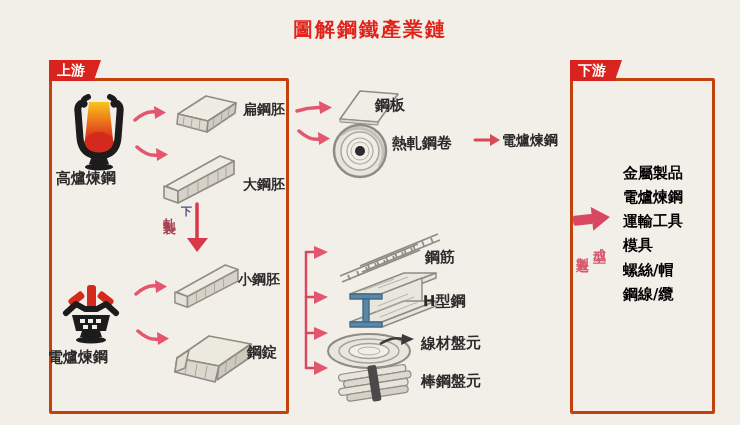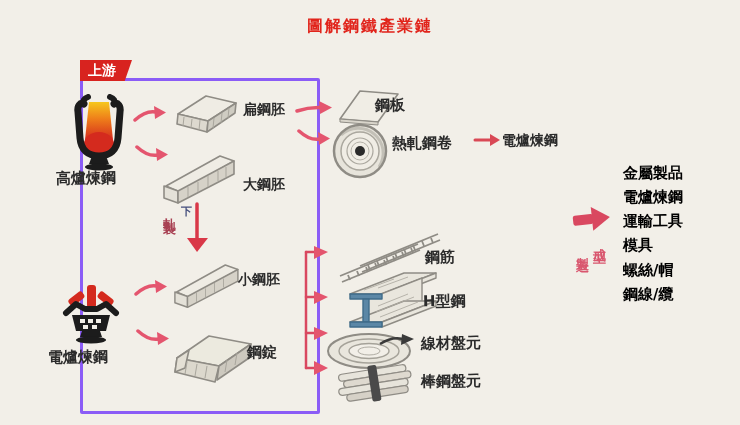--- a/index.html
+++ b/index.html
@@ -1,21 +1,21 @@
 <!DOCTYPE html>
 <html><head>
 <meta charset="utf-8">
 <style>
   html,body{margin:0;padding:0;}
   body{width:740px;height:425px;background:#f2efe8;font-family:"DejaVu Sans","Liberation Sans",sans-serif;overflow:hidden;}
   .stage{position:relative;width:740px;height:425px;background:#f2efe8;}
   .abs{position:absolute;}
   .title{position:absolute;top:16px;left:0;width:740px;text-align:center;
-         color:#e1241b;font-size:16px;font-weight:bold;letter-spacing:2px;}
-  .box{position:absolute;border:3px solid #8b5cf6;border-radius:2px;background:transparent;margin-left:31px;}
+         color:#e1241b;font-size:20px;font-weight:bold;letter-spacing:2px;}
+  .box{position:absolute;border:3px solid #c2410c;border-radius:2px;background:transparent;}
   .tab{position:absolute;top:-21px;left:-3px;height:21px;background:#d8231f;color:#fff;
        font-size:14px;font-weight:bold;line-height:21px;padding:0 16px 0 8px;
        clip-path:polygon(0 0,100% 0,86% 100%,0 100%);}
   .lbl{position:absolute;color:#2b2b2b;font-weight:bold;font-size:14px;white-space:nowrap;
        transform:rotate(-1deg);}
   .lbl.big{font-size:15px;}
   .vtext{position:absolute;writing-mode:vertical-rl;text-orientation:upright;
          font-weight:bold;white-space:nowrap;}
   .roll{color:#a84052;font-size:13px;letter-spacing:3px;}
   .note{position:absolute;color:#46507e;font-size:11px;font-weight:bold;}
@@ -282,20 +282,23 @@
     <g transform="rotate(-9 42 22)" stroke="#8f8c85" stroke-width="1.2">
       <rect x="6" y="7" width="68" height="7" rx="3.5" fill="#e7e4db"></rect>
       <rect x="10" y="14" width="68" height="7" rx="3.5" fill="#ded9cf"></rect>
       <rect x="4" y="21" width="70" height="7" rx="3.5" fill="#e7e4db"></rect>
       <rect x="11" y="28" width="62" height="7" rx="3.5" fill="#d6d1c7"></rect>
       <rect x="36" y="3" width="9" height="36" rx="2" fill="#4a4a4a" stroke="none"></rect>
     </g>
   </svg>
   <div class="lbl big" style="left:421px;top:372px">棒鋼盤元</div>
 
+  <div class="box" style="left:570px;top:78px;width:139px;height:330px;">
+    <div class="tab">下游</div>
+  </div>
 
   <svg class="abs" style="left:571px;top:204px" width="40" height="30" viewBox="0 0 40 30">
     <g transform="rotate(-6 20 15)" fill="#d94860">
       <rect x="2" y="10" width="20" height="10" rx="2"></rect>
       <polygon points="21,3 39,15 21,27"></polygon>
     </g>
   </svg>
   <span class="vtext proc" style="left:590px;top:238px">成型</span>
   <span class="vtext proc" style="left:573px;top:247px">製造</span>
 

